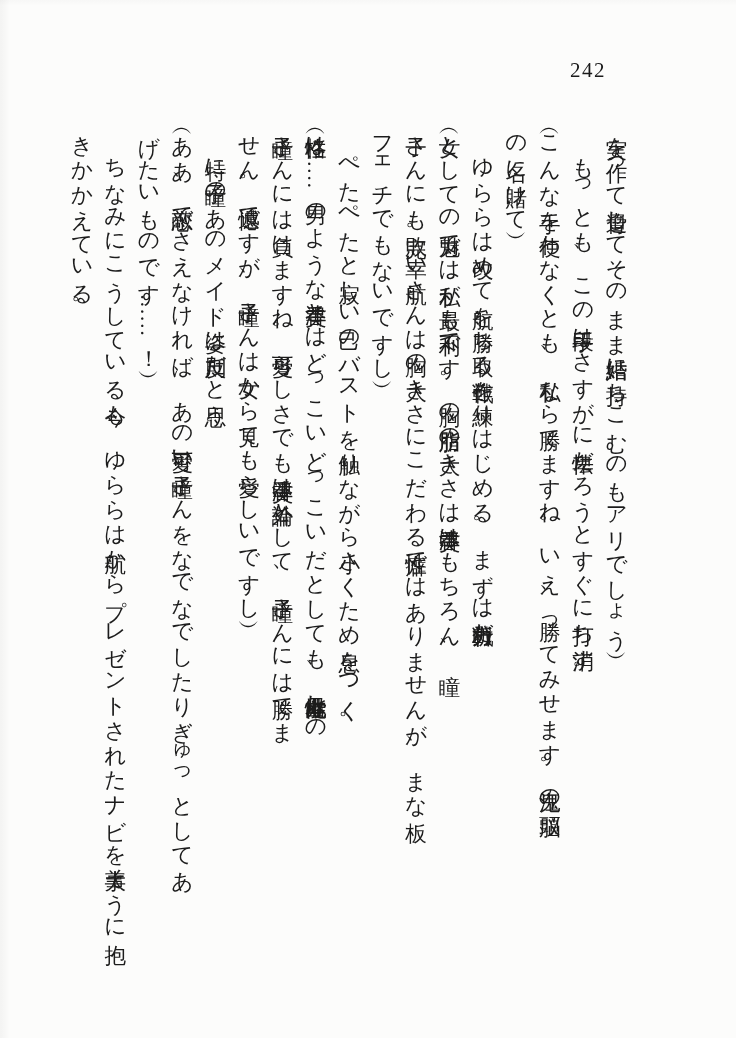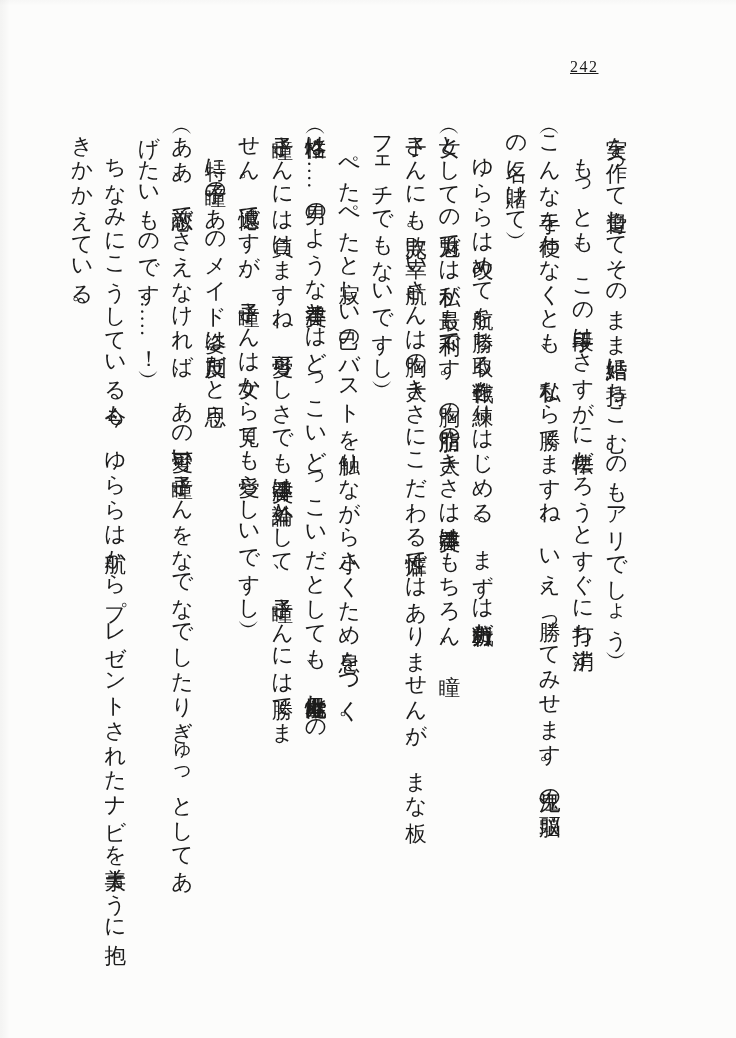--- a/index.html
+++ b/index.html
@@ -20,24 +20,23 @@
     
     background-image:
       linear-gradient(to right, rgba(0,0,0,0.035), rgba(0,0,0,0) 10px),
       linear-gradient(to bottom, rgba(0,0,0,0.02), rgba(0,0,0,0) 6px);
   }
   .page-number {
     position: absolute;
     left: 570px;
     top: 58px;
     font-family: "Liberation Serif", "DejaVu Serif", serif;
-    font-size: 16px;
+    font-size: 21px;
     letter-spacing: 1.5px;
     color: #1a1a1a;
-    text-decoration: underline;
   }
   .text-block {
     position: absolute;
     top: 121px;
     right: 104px;
     width: 580px;
     height: 828px;
     writing-mode: vertical-rl;
     text-orientation: mixed;
     font-family: "Liberation Serif", "DejaVu Serif", serif;

